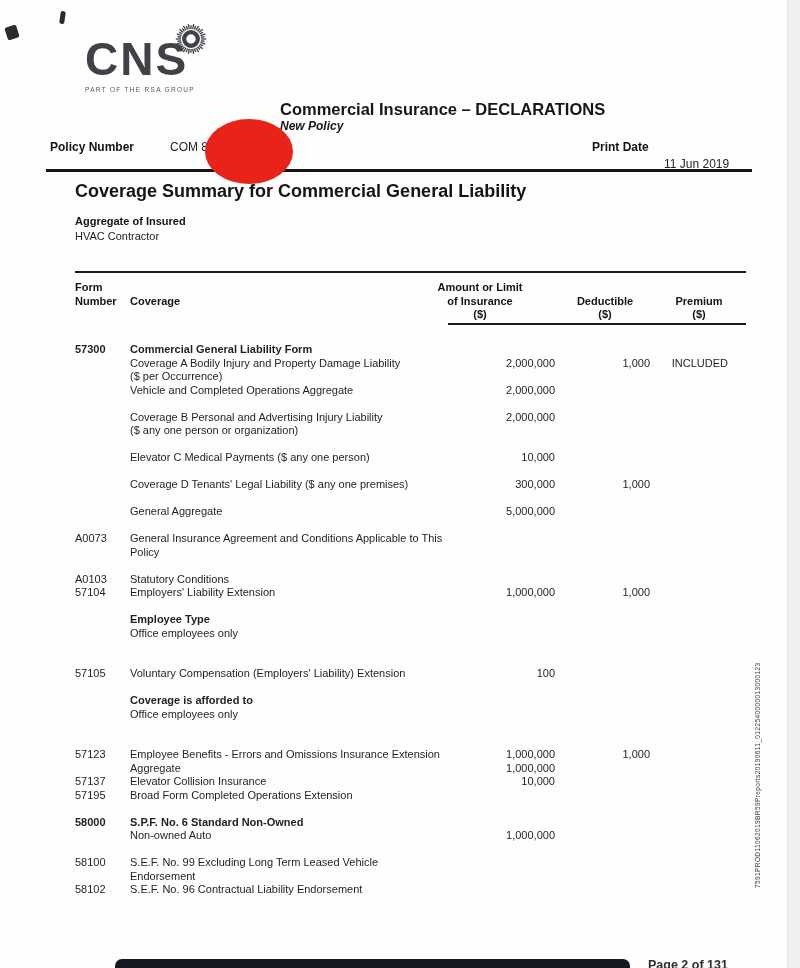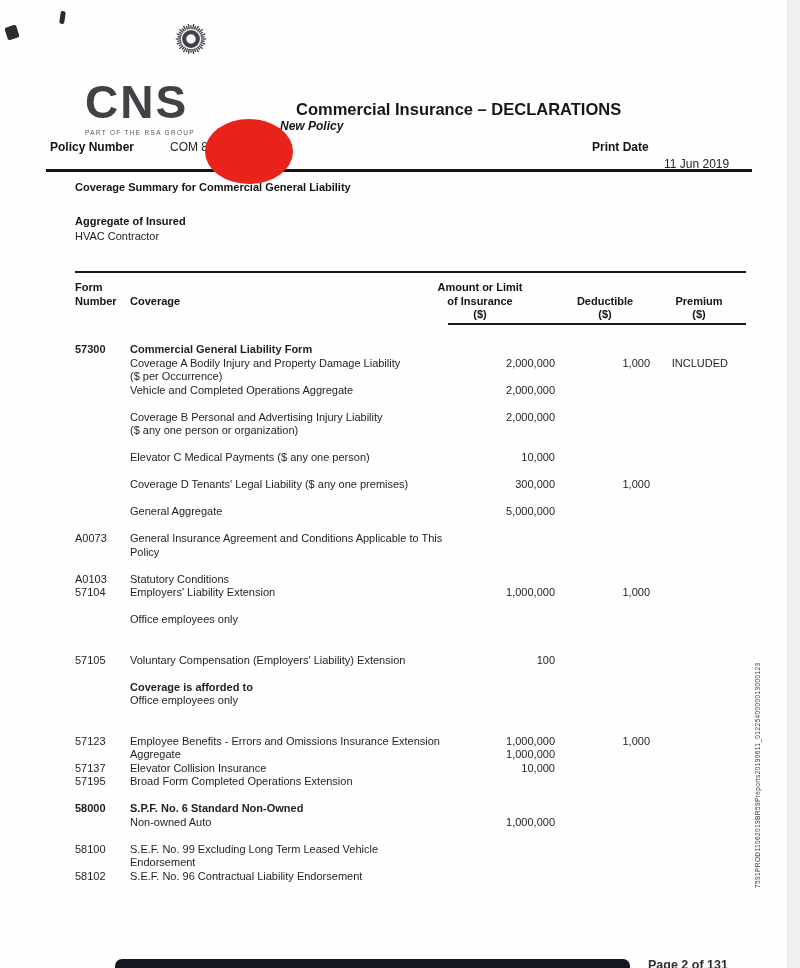--- a/index.html
+++ b/index.html
@@ -6,27 +6,27 @@
   .page{position:relative;width:800px;height:968px;background:#fefefe;overflow:hidden;
         font-family:"Liberation Sans","DejaVu Sans",sans-serif;color:#1f1f1f;}
   .abs{position:absolute;}
   .b{font-weight:bold;}
 
   
   .brand-name{font-size:46px;font-weight:bold;letter-spacing:2px;color:#3f4246;line-height:1;}
   .brand-tagline{font-size:6.5px;letter-spacing:1.3px;color:#54575b;}
 
   
-  .doc-title{font-size:16.5px;font-weight:bold;color:#161616;margin-left:16px;}
+  .doc-title{font-size:16.5px;font-weight:bold;color:#161616;}
   .doc-subtitle{font-size:12px;font-weight:bold;font-style:italic;color:#161616;}
   .meta-label{font-size:12px;font-weight:bold;color:#141414;}
   .meta-value{font-size:12px;color:#1f1f1f;}
   .rule-thick{height:3px;background:#151515;}
 
-  .section-title{font-size:11px;font-weight:bold;color:#141414;}
+  .section-title{font-size:18px;font-weight:bold;color:#141414;}
   .small-label{font-size:11px;font-weight:bold;color:#141414;}
   .small-value{font-size:11px;color:#222;}
 
   
   .redaction{border-radius:50%;background:#e8231a;z-index:6;}
 
   
   .tbl{width:671px;font-size:11px;line-height:13.5px;}
   .tbl-topline{height:2px;background:#1a1a1a;width:671px;}
   .thead{position:relative;height:50px;}
@@ -47,21 +47,21 @@
   .artifact{background:#2c2c2c;border-radius:2px;}
 </style>
 </head>
 <body>
 
 <div class="page">
 
   <div class="abs artifact" style="left:6px;top:26px;width:12px;height:13px;transform:rotate(-18deg);"></div>
   <div class="abs artifact" style="left:60px;top:11px;width:5px;height:13px;transform:rotate(8deg);"></div>
 
-  <div class="abs" style="left:85px;top:36px;margin-top:43px;">
+  <div class="abs" style="left:85px;top:36px;">
     <div class="brand-name">CNS</div>
     <div class="brand-tagline" style="margin-top:4px;">PART OF THE RSA GROUP</div>
   </div>
   <div class="abs" style="left:172px;top:20px;width:38px;height:38px;">
     <svg width="38" height="38" viewBox="0 0 40 40">
       <g stroke="#3f4246" stroke-width="1.4">
         <g id="spokes">
             <line x1="30.6" y1="20" x2="36" y2="20"></line>
             <line x1="30.438962181929405" y1="21.84067068326946" x2="34.279712418677015" y2="22.517898576170488"></line>
             <line x1="29.96074178033063" y1="23.62541351925209" x2="35.035081932574535" y2="25.4723222932107"></line>
@@ -230,20 +230,27 @@
         <div class="trow">
           <div class="tcell form">57104</div>
           <div class="tcell cov">Employers' Liability Extension</div>
           <div class="tcell amt">1,000,000</div>
           <div class="tcell ded">1,000</div>
           <div class="tcell prem"></div>
         </div>
         <div style="height: 13.5px;"></div>
         <div class="trow">
           <div class="tcell form"></div>
+          <div class="tcell cov b">Employee Type</div>
+          <div class="tcell amt"></div>
+          <div class="tcell ded"></div>
+          <div class="tcell prem"></div>
+        </div>
+        <div class="trow">
+          <div class="tcell form"></div>
           <div class="tcell cov">Office employees only</div>
           <div class="tcell amt"></div>
           <div class="tcell ded"></div>
           <div class="tcell prem"></div>
         </div>
         <div style="height: 27px;"></div>
         <div class="trow">
           <div class="tcell form">57105</div>
           <div class="tcell cov">Voluntary Compensation (Employers' Liability) Extension</div>
           <div class="tcell amt">100</div>

